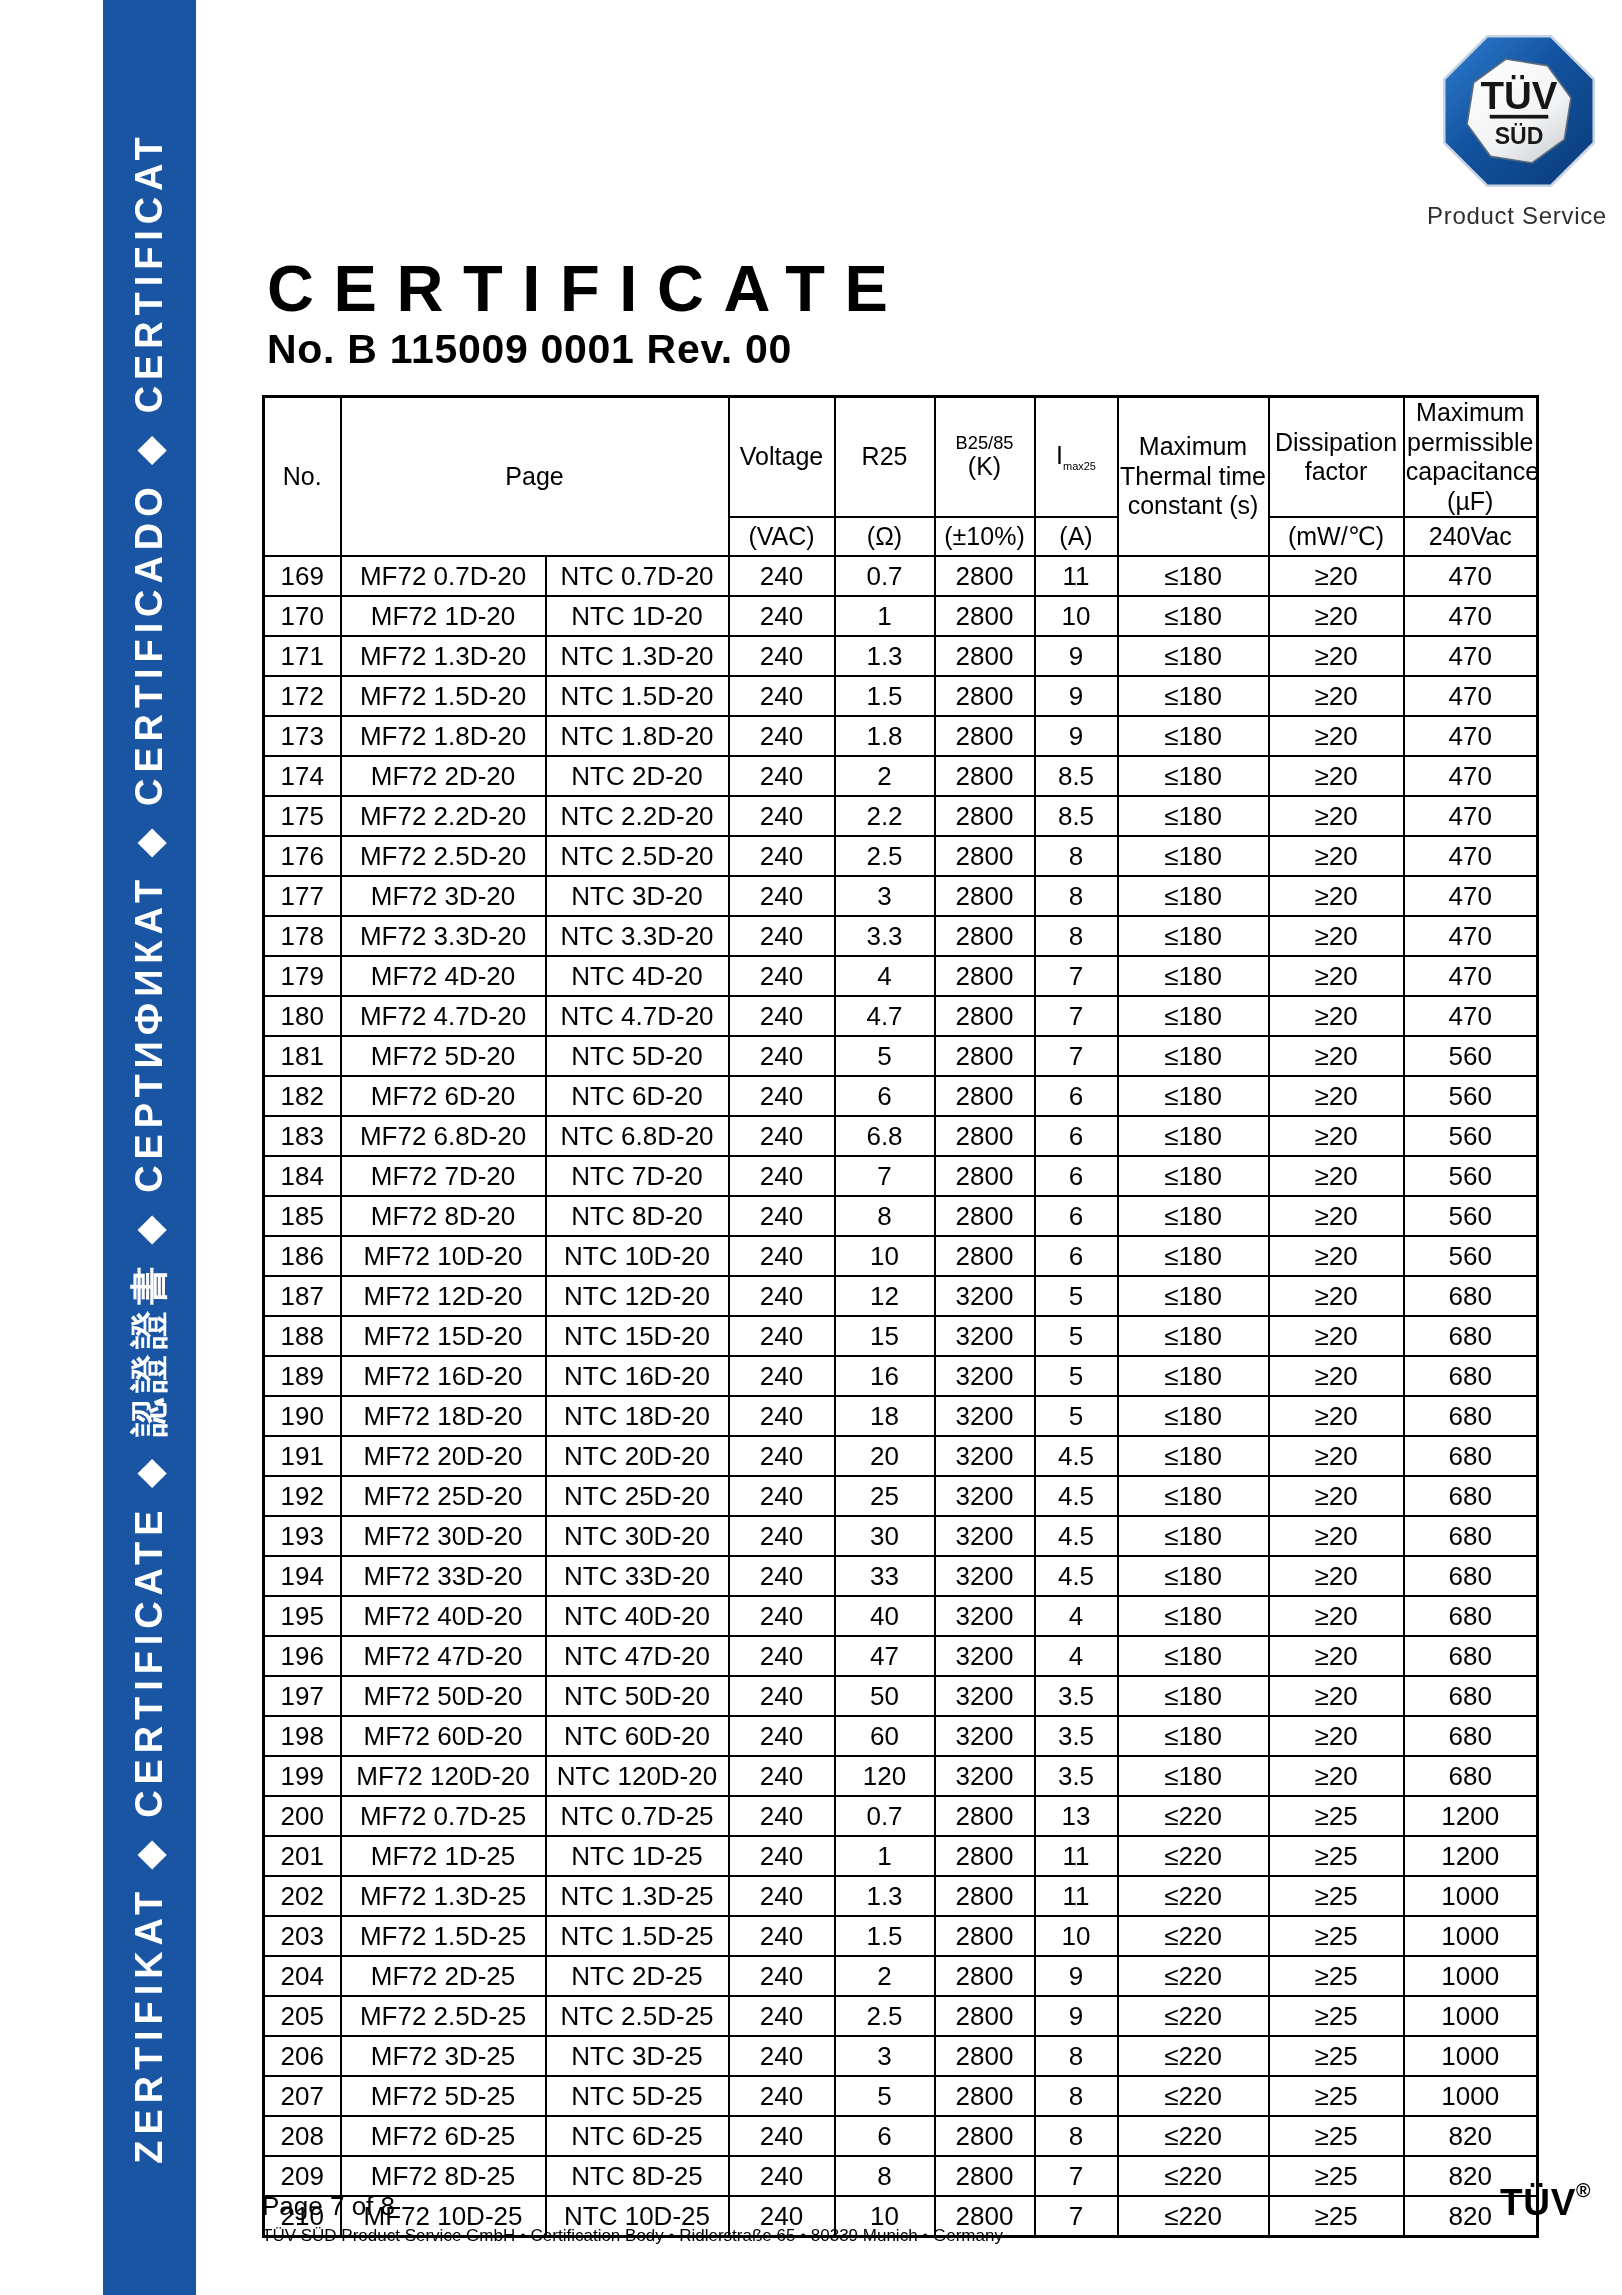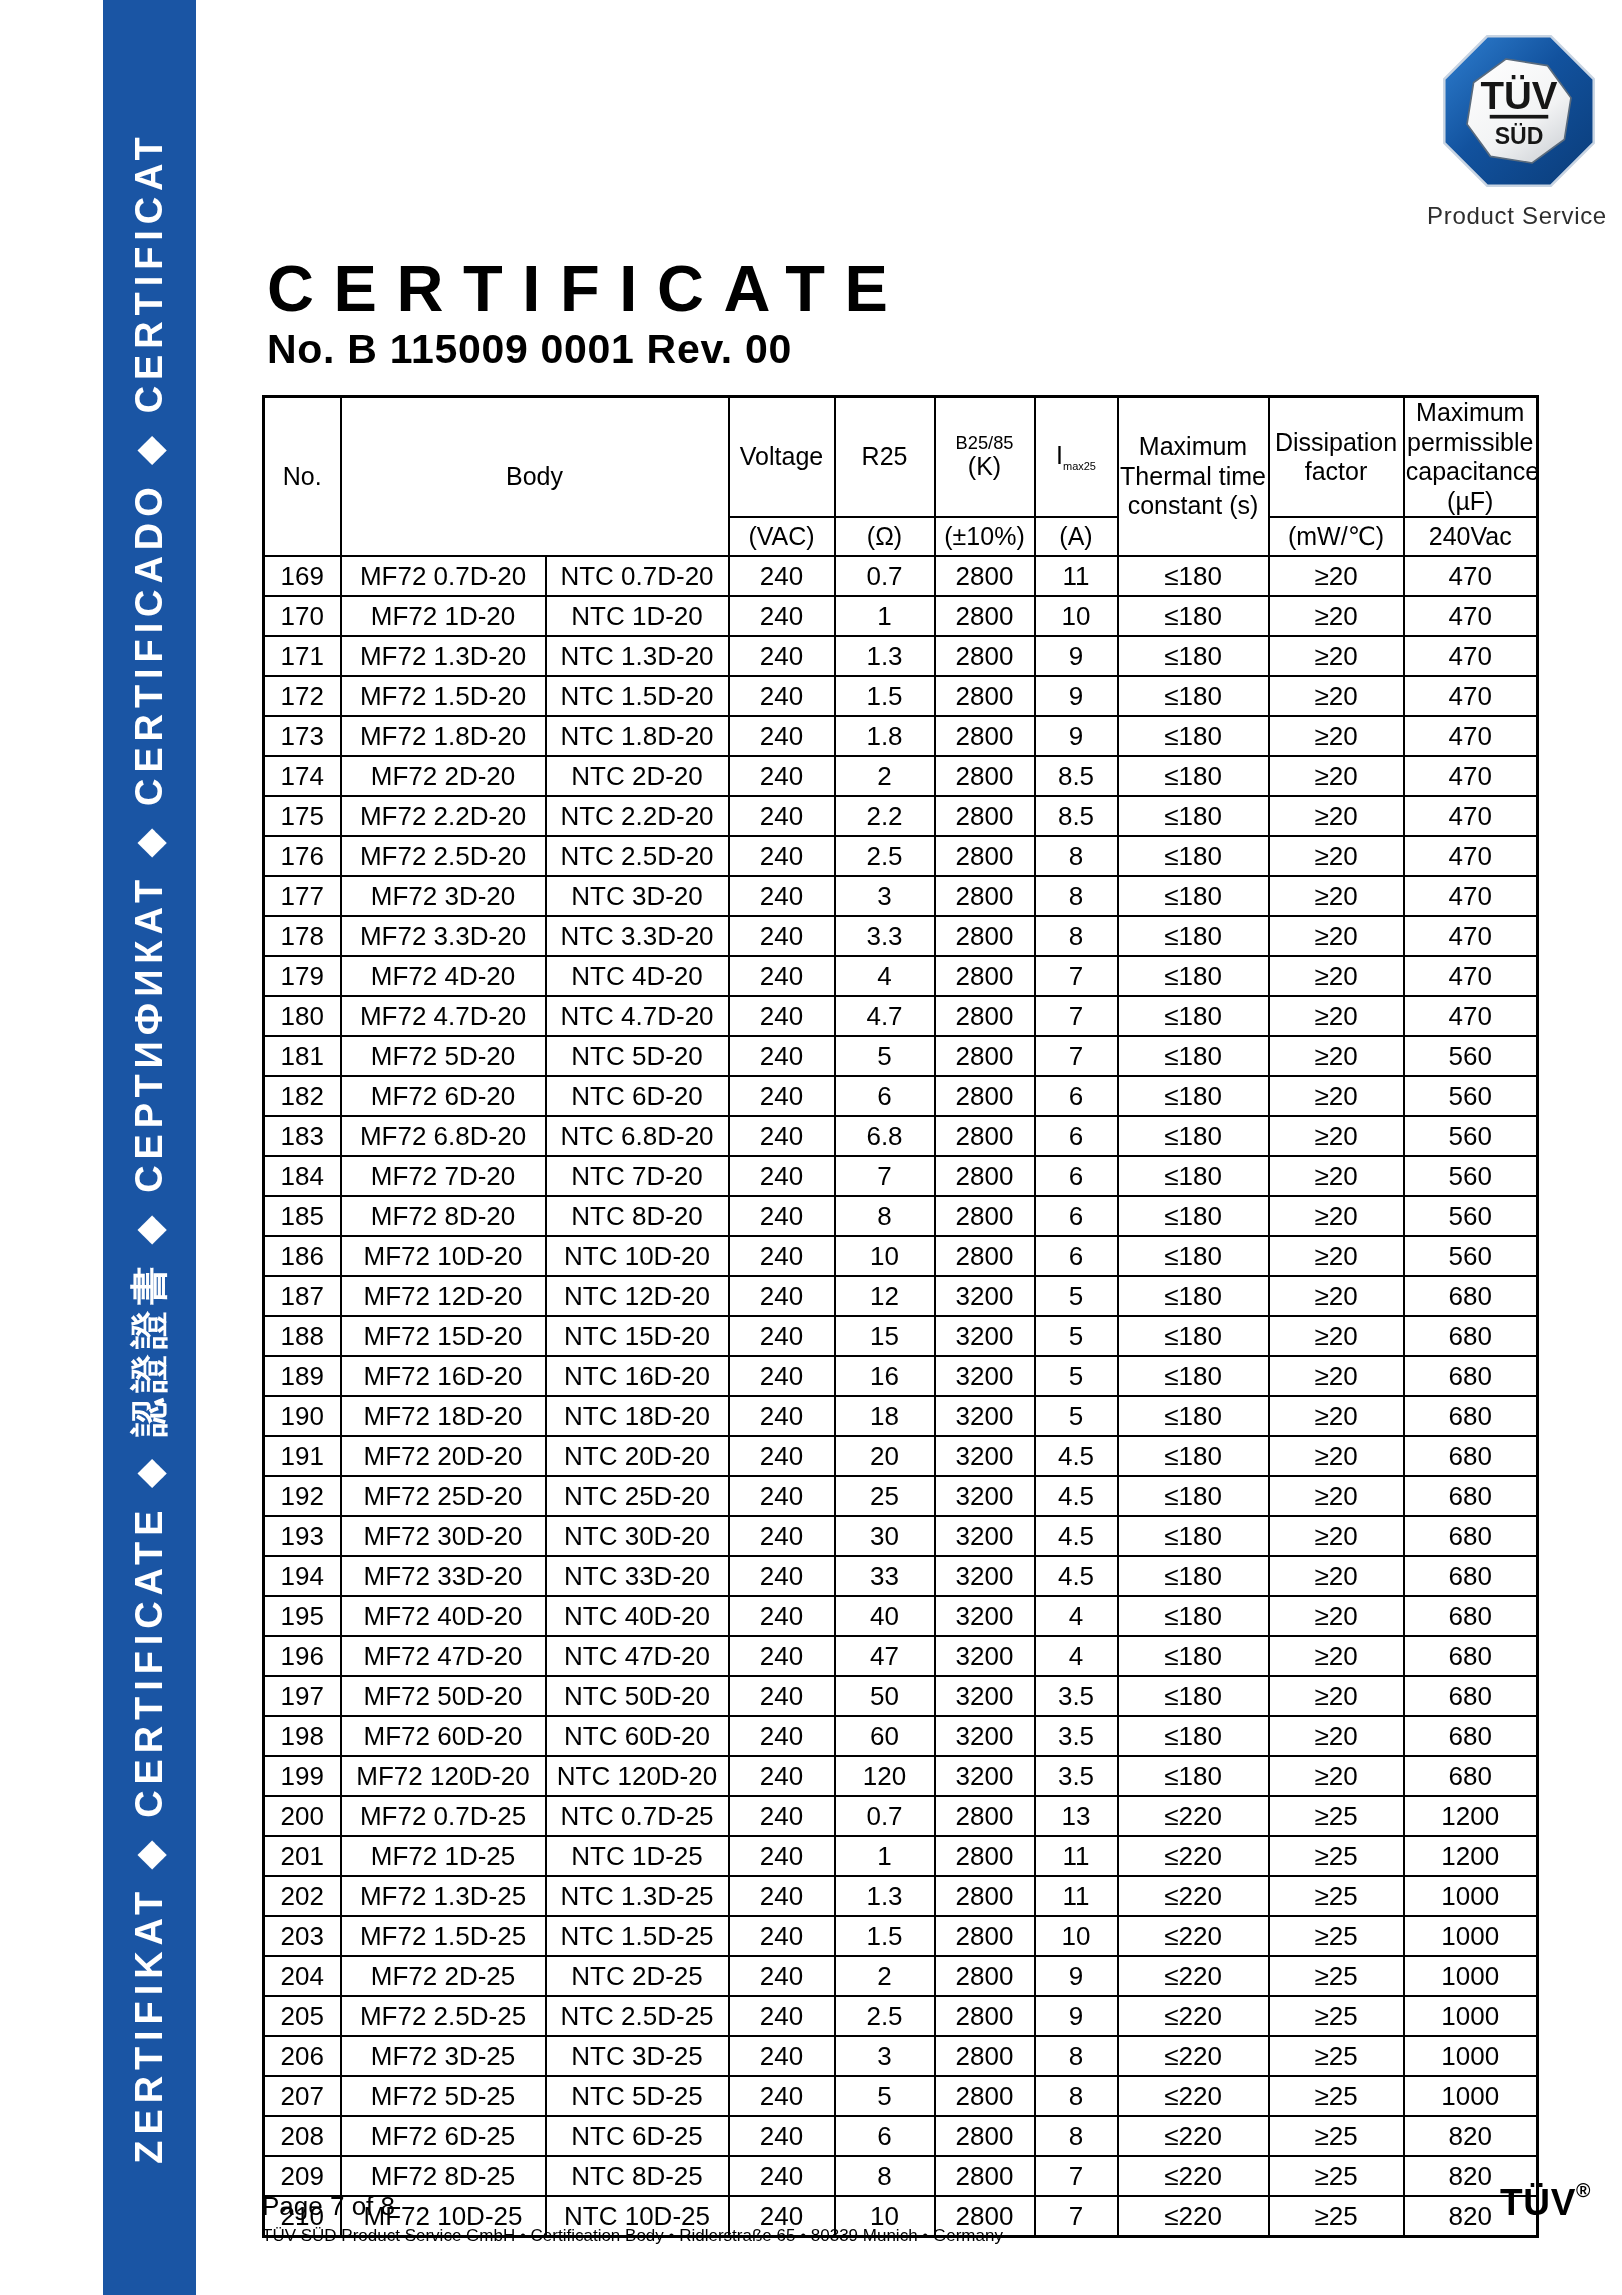--- a/index.html
+++ b/index.html
@@ -98,21 +98,21 @@
       <col style="width:100px">
       <col style="width:100px">
     <col style="width:83px">
       <col style="width:151px">
       <col style="width:135px">
     <col style="width:134px">
   </colgroup>
   <thead>
     <tr class="h1">
       <th rowspan="2">No.</th>
-      <th colspan="2" rowspan="2">Body</th>
+      <th colspan="2" rowspan="2">Page</th>
       <th>Voltage</th>
       <th>R25</th>
       <th>
         <div class="hdr-small">B25/85</div>
         <div>(K)</div>
       </th>
       <th><span>I</span><sub class="imax">max25</sub></th>
       <th rowspan="2">Maximum Thermal time constant (s)</th>
       <th>Dissipation factor</th>
       <th>Maximum permissible capacitance (µF)</th>

